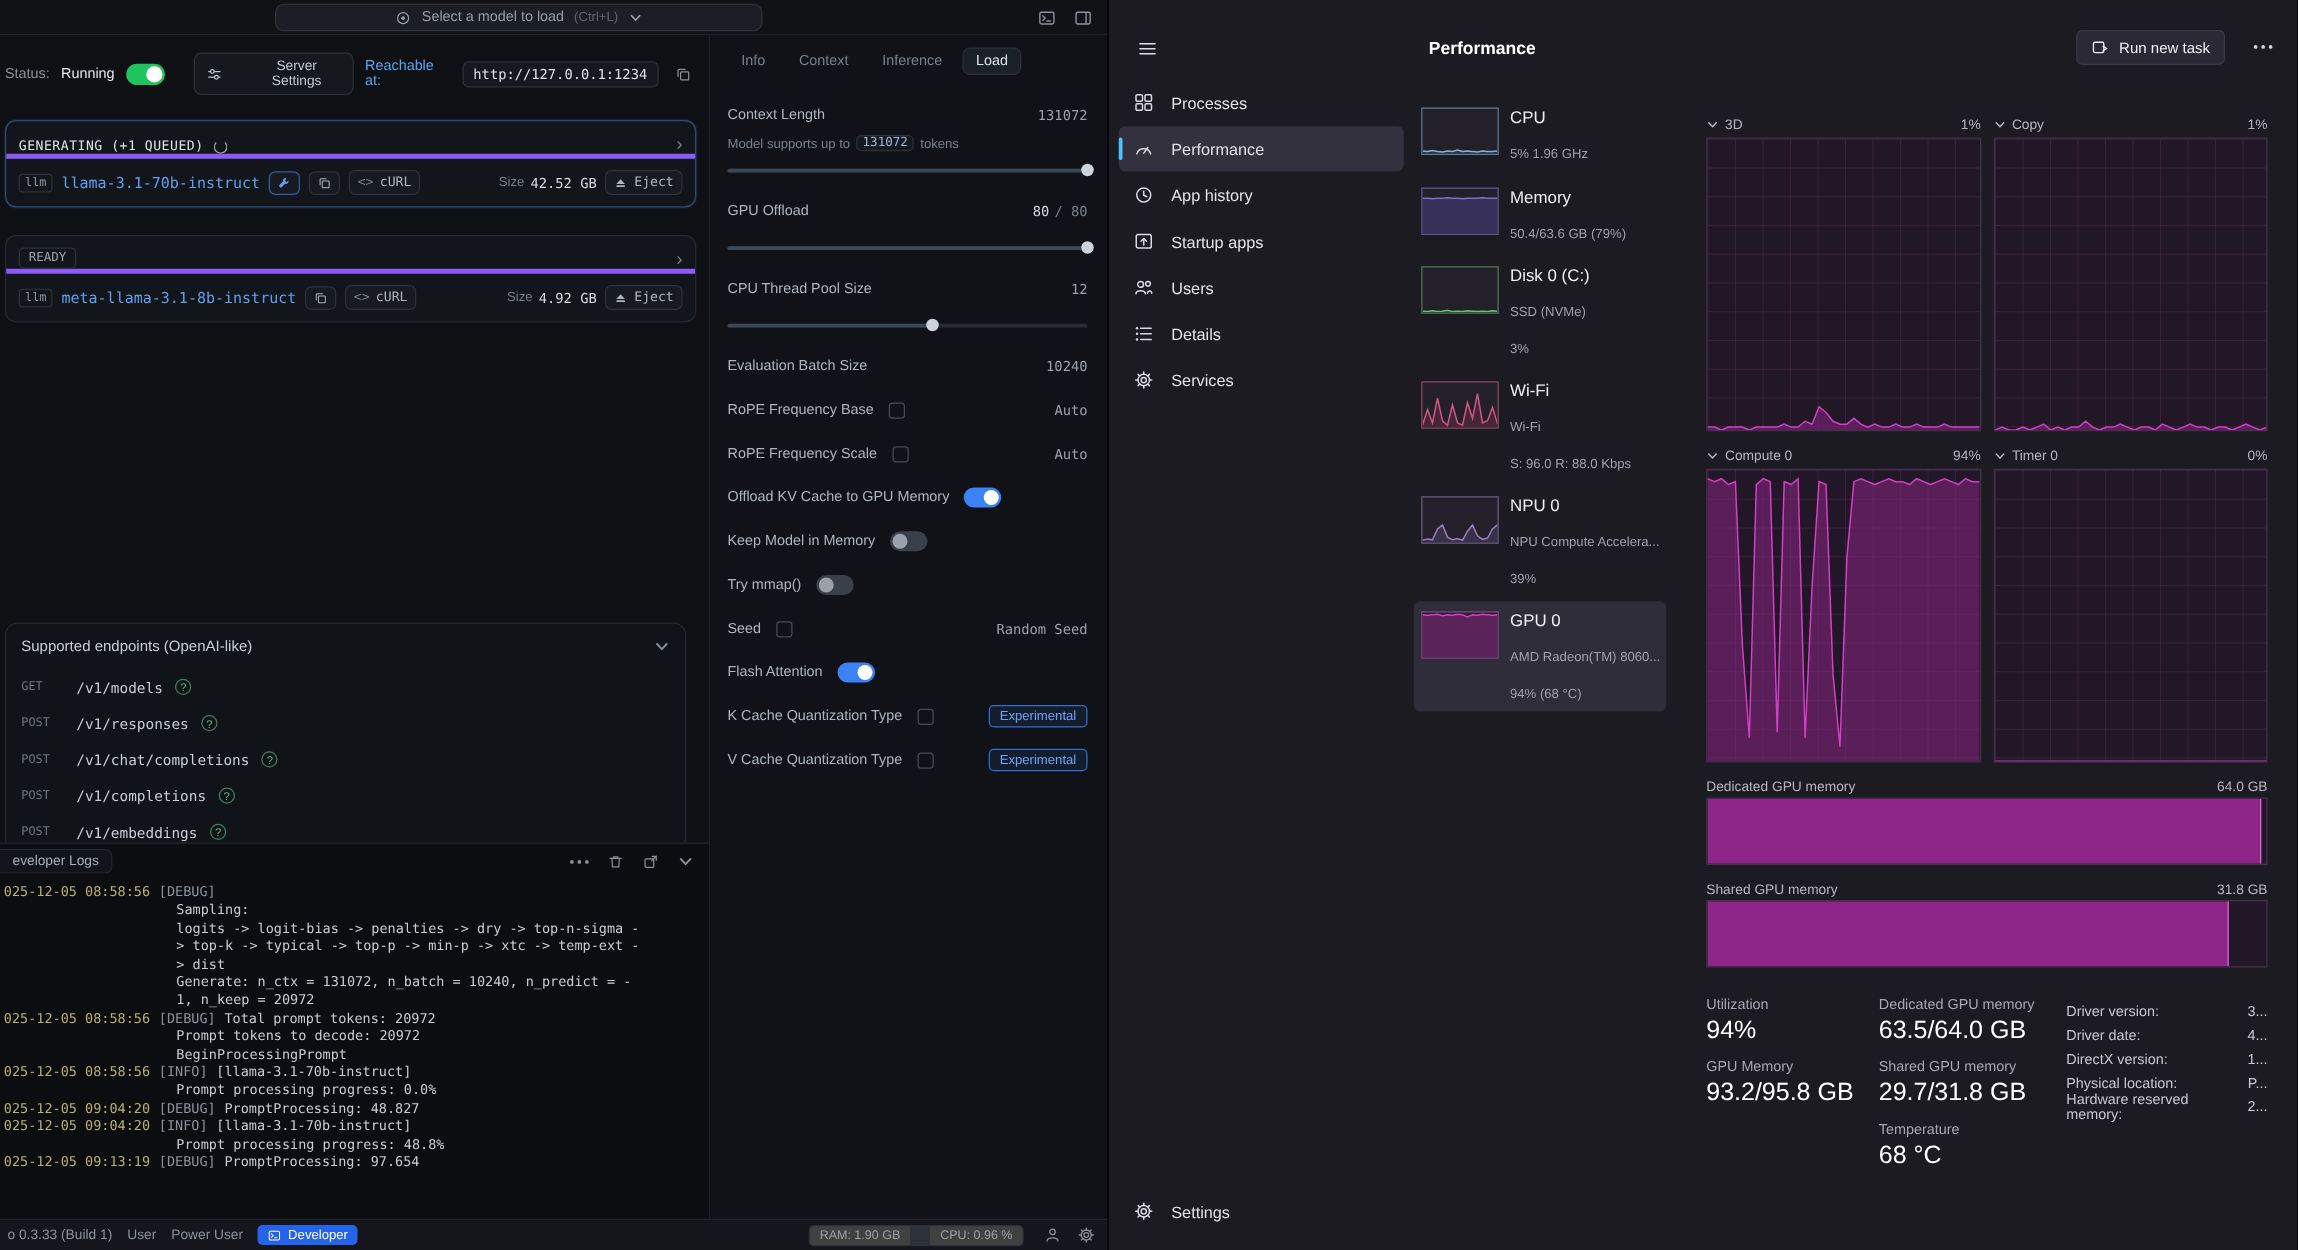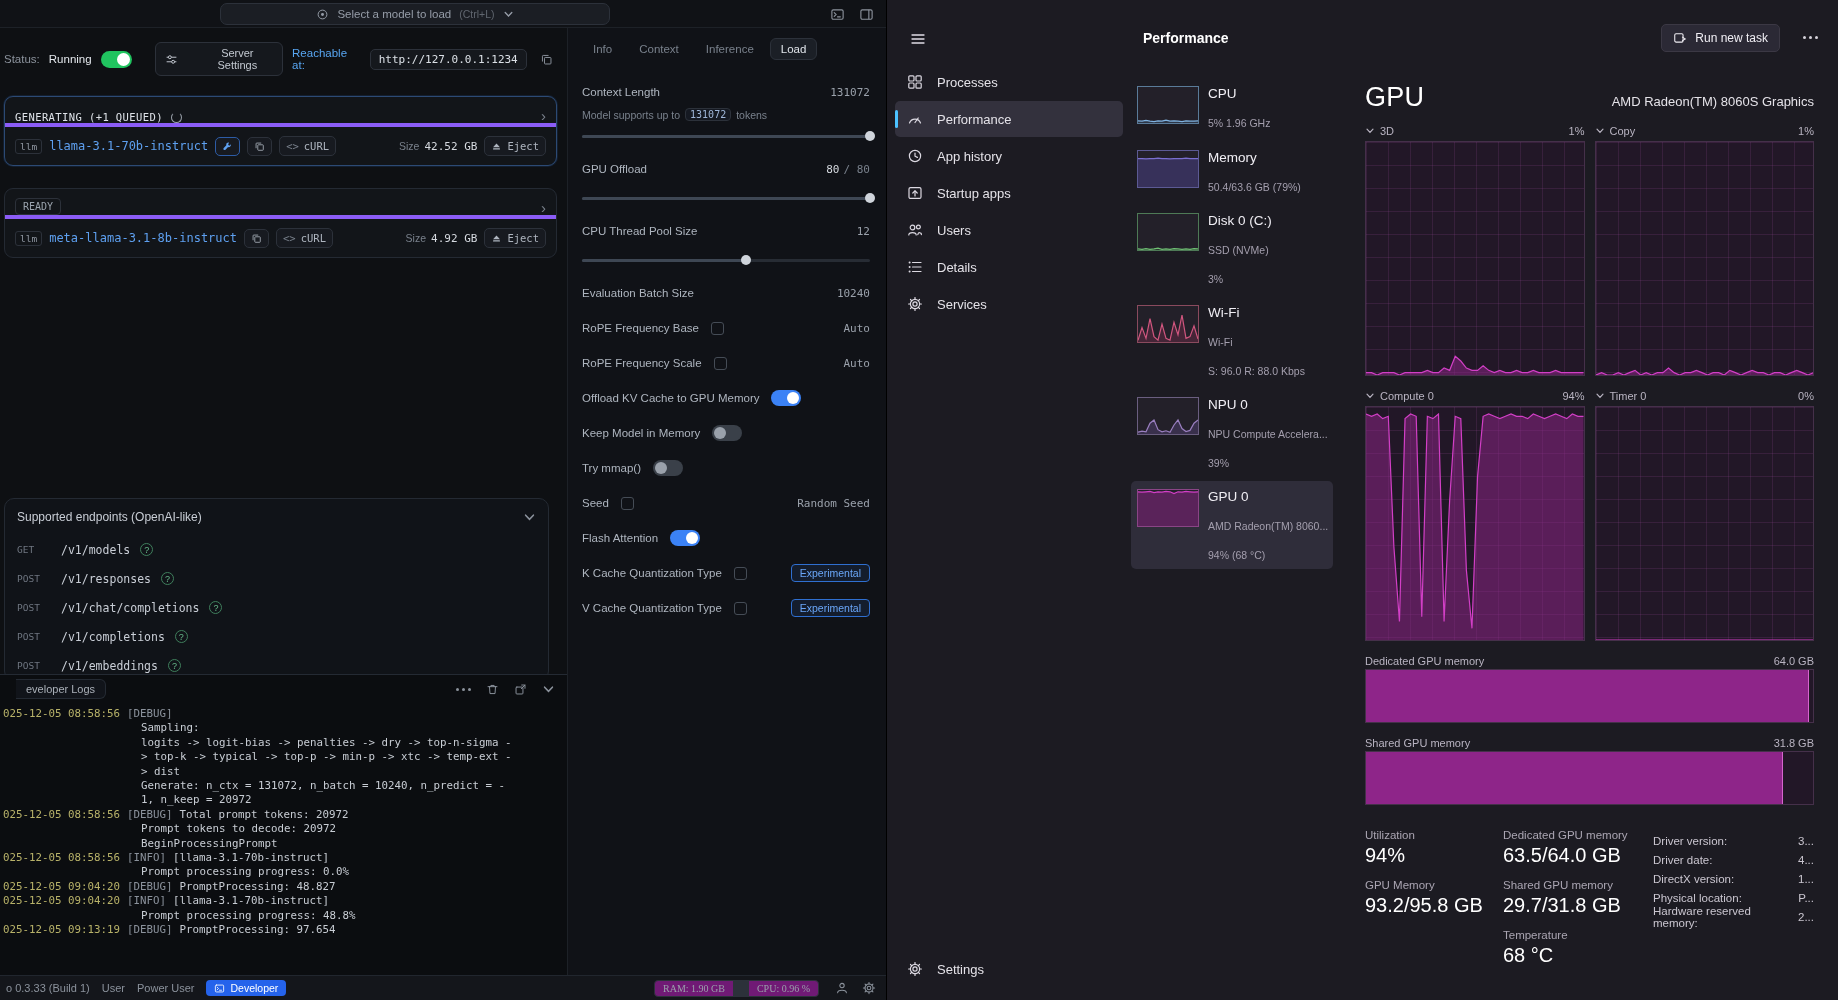--- a/index.html
+++ b/index.html
@@ -44,21 +44,21 @@
 .size-group{margin-left:auto;font-size:10.5px;color:#79818c;display:flex;gap:5px;align-items:center}
 .size-value{color:#d6dae0;font-family:"DejaVu Sans Mono",monospace;font-size:11px}
 .endpoints{margin:240px 0 0 4px;width:545px;border:1px solid #242a33;background:#101318;border-radius:10px}
 .endpoints-header{display:flex;align-items:center;height:36px;padding:0 12px;font-size:12px;color:#c9ced6}
 .endpoints-header .ic{margin-left:auto;color:#8b929c}
 .endpoint-row{display:flex;align-items:center;height:29px;padding:0 12px;gap:8px}
 .ep-method{width:36px;font-family:"DejaVu Sans Mono",monospace;font-size:9.5px;color:#6f7681}
 .ep-path{font-family:"DejaVu Sans Mono",monospace;font-size:11.5px;color:#c9ced6}
 .ep-help{width:13px;height:13px;border:1px solid #3f7f5c;color:#67b98a;border-radius:50%;font-size:9px;display:inline-flex;align-items:center;justify-content:center;margin-left:2px}
 .logs{position:absolute;left:0;right:0;top:646px;bottom:0;background:#0b0d10;border-top:1px solid #242a33}
-.logs-header{display:flex;align-items:center;height:28px;padding:0 12px 0 16px}
+.logs-header{display:flex;align-items:center;height:28px;padding:0 12px 0 0}
 .logs-title{font-size:11px;color:#aab0b8;background:#11141a;border:1px solid #242a33;border-left:none;border-radius:0 6px 6px 0;padding:3px 10px}
 .logs-icons{margin-left:auto;display:flex;align-items:center;gap:15px;color:#8b929c}
 .dots3{display:flex;gap:3px}
 .dots3 i{width:3px;height:3px;border-radius:50%;background:#8b929c}
 .log-body{padding:4px 8px 0 3px;font-family:"DejaVu Sans Mono",monospace;font-size:10.8px;line-height:14.4px;color:#c8cdd4;overflow:hidden}
 .log-line{white-space:nowrap}
 .log-line.cont{padding-left:138px}
 .log-ts{color:#b8b269;margin-right:7px}
 .log-lvl{color:#8b929c;margin-right:7px}
 .lms-settings{flex:1;padding:10px 16px 0 14px;background:#101217}
@@ -78,21 +78,21 @@
 .sl-thumb{position:absolute;top:1px;left:0;width:10px;height:10px;border-radius:50%;background:#cfd4db}
 .checkbox{width:13px;height:13px;border:1.5px solid #454c56;border-radius:3px;margin-left:12px;flex:none}
 .mini-toggle{position:relative;width:30px;height:16px;border-radius:9px;background:#3a4049;margin-left:12px;flex:none}
 .mini-toggle .knob{position:absolute;top:2px;left:2px;width:12px;height:12px;border-radius:50%;background:#9aa1ab}
 .mini-toggle.on{background:#3b82f6}
 .mini-toggle.on .knob{left:auto;right:2px;background:#fff}
 .badge-exp{margin-left:auto;border:1px solid #2f6fd0;color:#6aa6f8;background:rgba(59,130,246,.1);border-radius:4px;padding:2px 8px;font-size:10.5px}
 .lms-statusbar{position:absolute;left:0;bottom:0;width:886px;height:25px;background:#14161b;border-top:1px solid #21262e;display:flex;align-items:center;padding:0 10px 0 6px;gap:12px;font-size:11px;color:#8b929c}
 .mode{color:#8b929c;font-size:11px}
 .mode-chip{background:#2563eb;color:#fff;border-radius:4px;padding:2px 8px;display:inline-flex;gap:5px;align-items:center;font-size:10.5px}
-.res-chip{margin-left:auto;display:flex;align-items:center;border:1px solid #2c313a;border-radius:4px;background:#701a75;font-family:Liberation Serif, serif;font-size:10px;color:#9aa1ab}
+.res-chip{margin-left:auto;display:flex;align-items:center;border:1px solid #2c313a;border-radius:4px;background:#404040;font-family:Liberation Sans, sans-serif;font-size:10px;color:#9aa1ab}
 .res-chip span{padding:2px 8px}
 .res-div{width:1px;align-self:stretch;background:#2c313a}
 .sb-icons{display:flex;align-items:center;gap:13px;color:#8b929c;margin-left:4px}
 
 
 .tm{position:absolute;left:886px;top:0;width:952px;height:1000px;background:#1c1b22;color:#e8e6ec;border-left:1px solid #000}
 .tm-header{position:relative;height:60px}
 .tm-ham{position:absolute;left:16px;top:26px;width:30px;height:26px;display:flex;align-items:center;justify-content:center;border-radius:4px;color:#e0dde6}
 .tm-title{position:absolute;left:256px;top:30px;font-size:14px;font-weight:700;color:#fff}
 .tm-runtask{position:absolute;right:58px;top:24px;display:flex;align-items:center;gap:8px;border:1px solid #3b3844;background:#2b2935;border-radius:5px;padding:6px 11px;font-size:12px;color:#f0eef4}
@@ -756,24 +756,20 @@
             </div>
           <div class="perf-txt">
             <div class="t">GPU 0</div>
             <div class="s">AMD Radeon(TM) 8060...</div>
             <div class="s">94% (68 °C)</div>
           </div>
         </div>
       </div>
 
       <div class="tm-main">
-        <div class="gpu-head">
-          <span class="gpu-title">GPU</span>
-          <span class="gpu-sub">AMD Radeon(TM) 8060S Graphics</span>
-        </div>
 
         <div class="chart-grid">
           <div class="chart-cell">
             <div class="chart-head">
               <svg class="ic" width="10" height="10" viewBox="0 0 10 10">
                   <use href="#i-chevd"></use>
                 </svg>
               <span>3D</span>
               <span class="pct">1%</span>
             </div>

